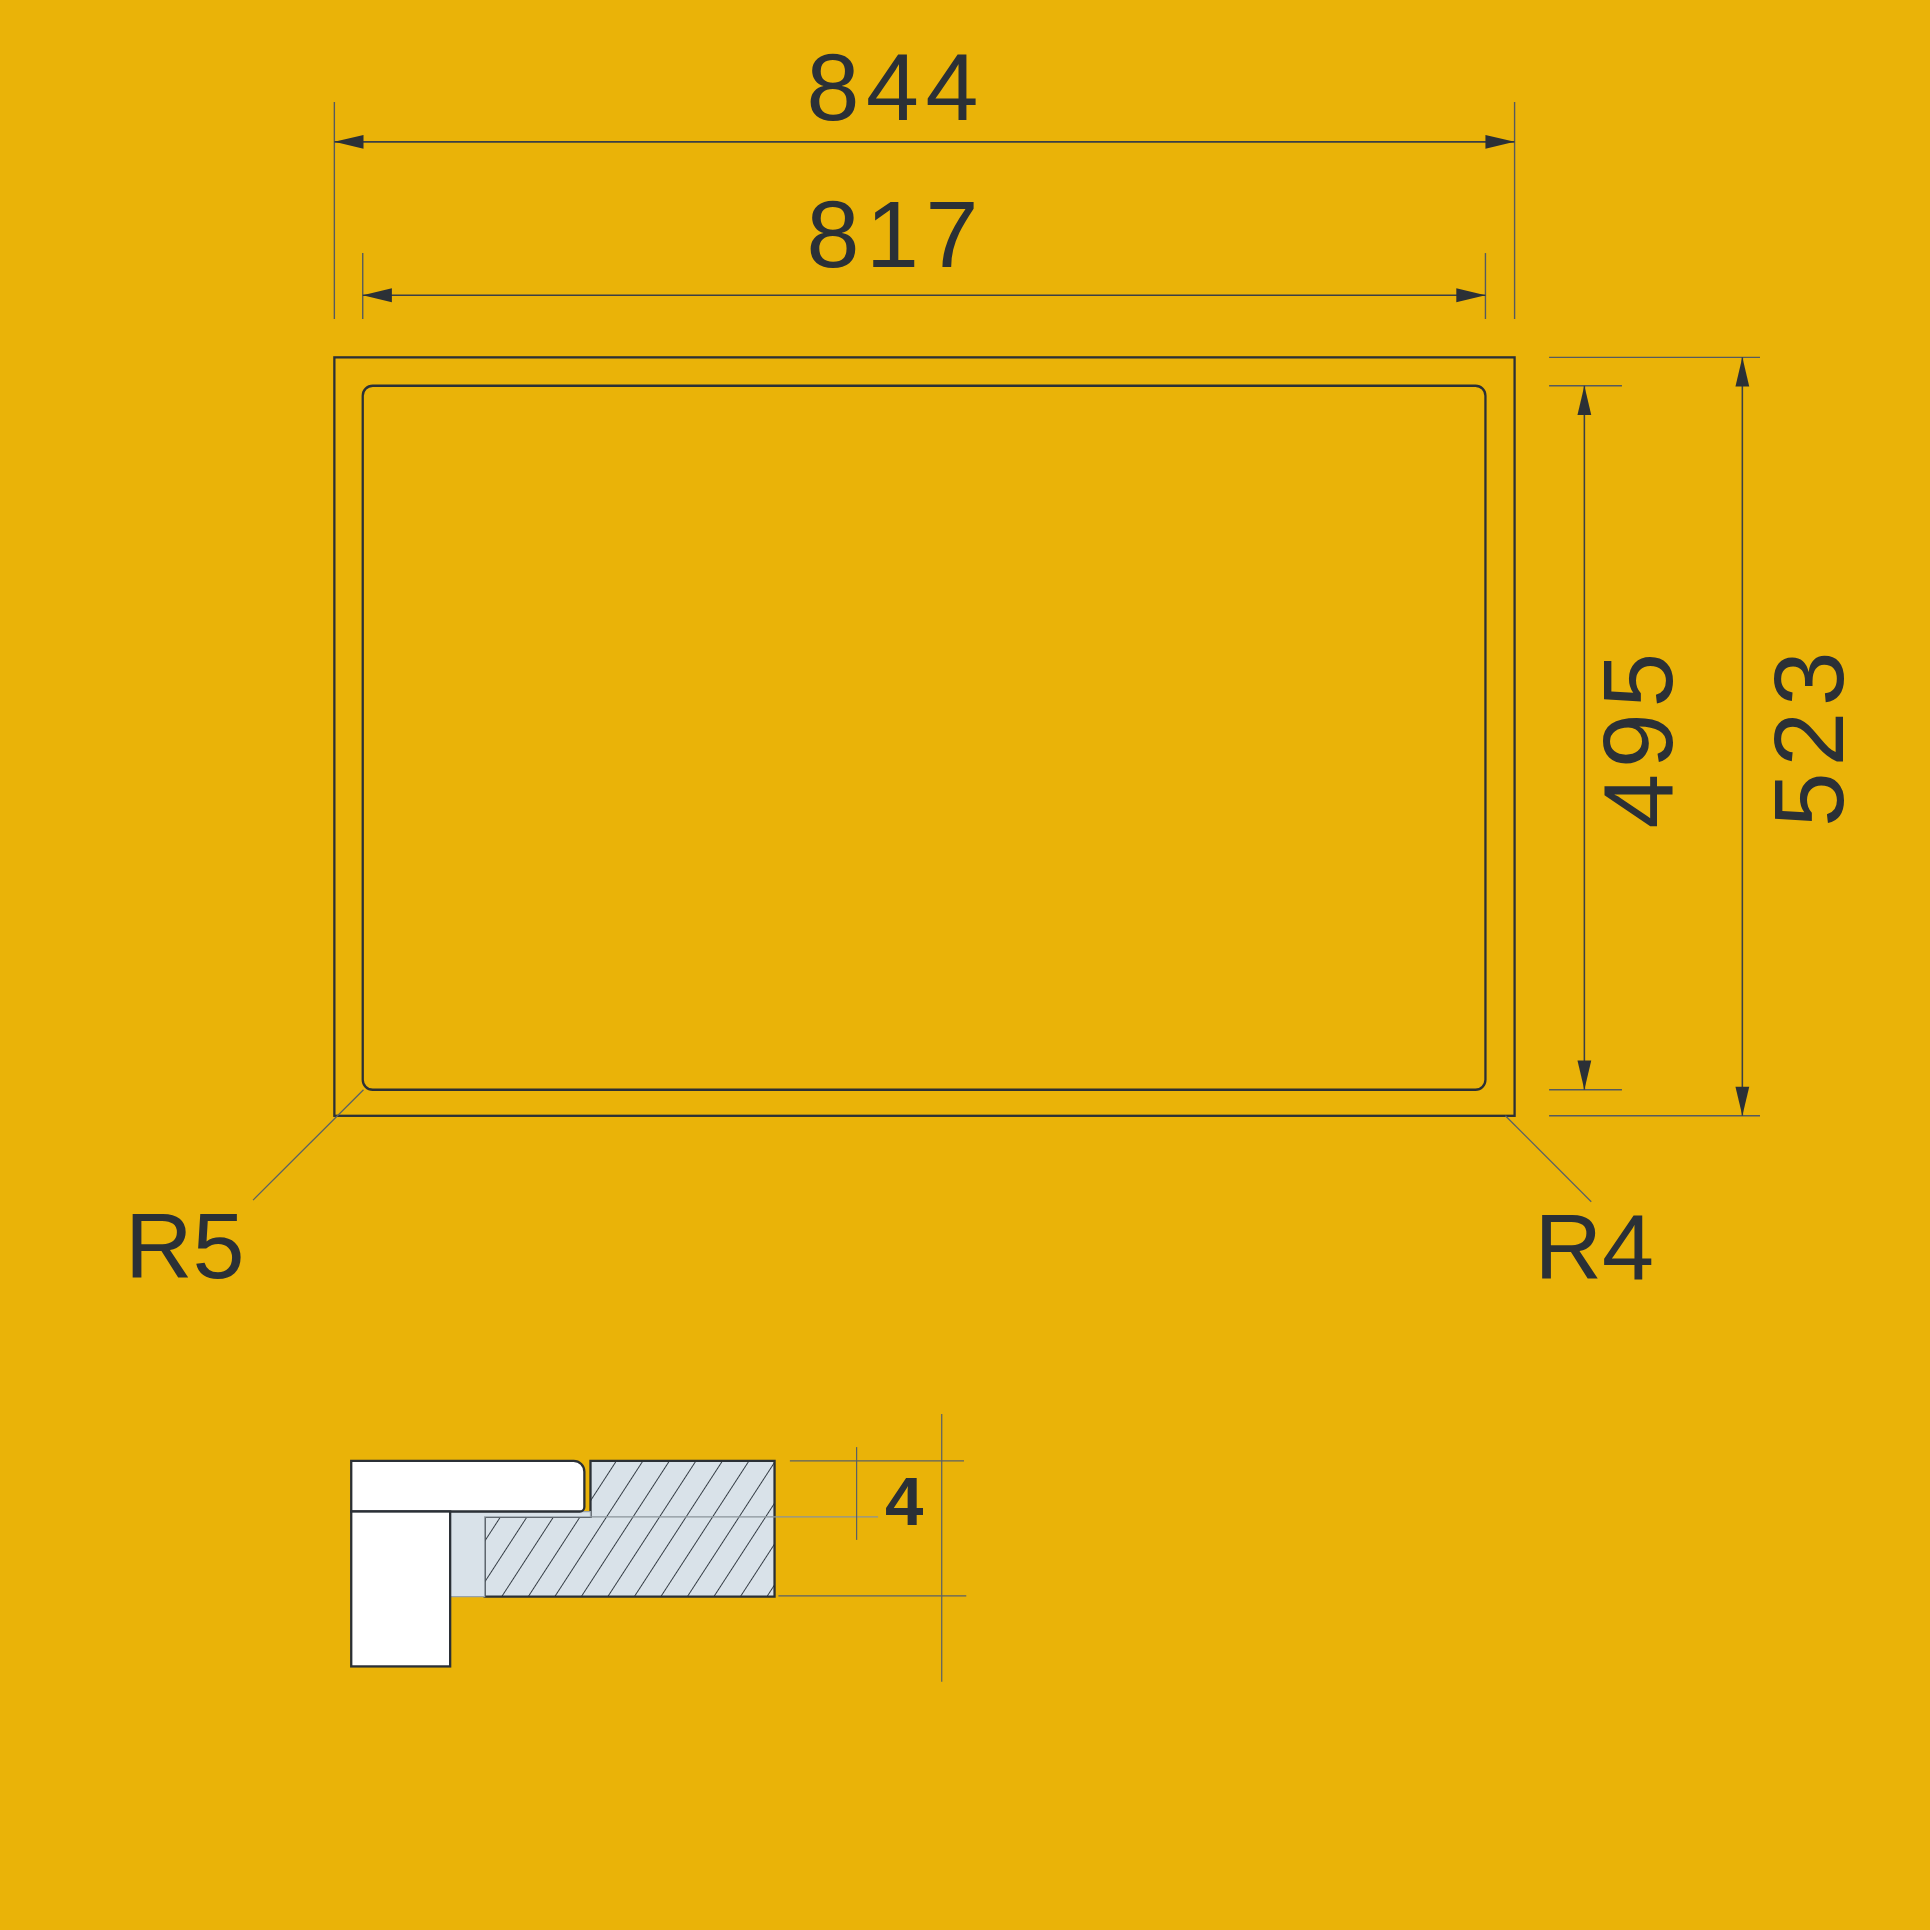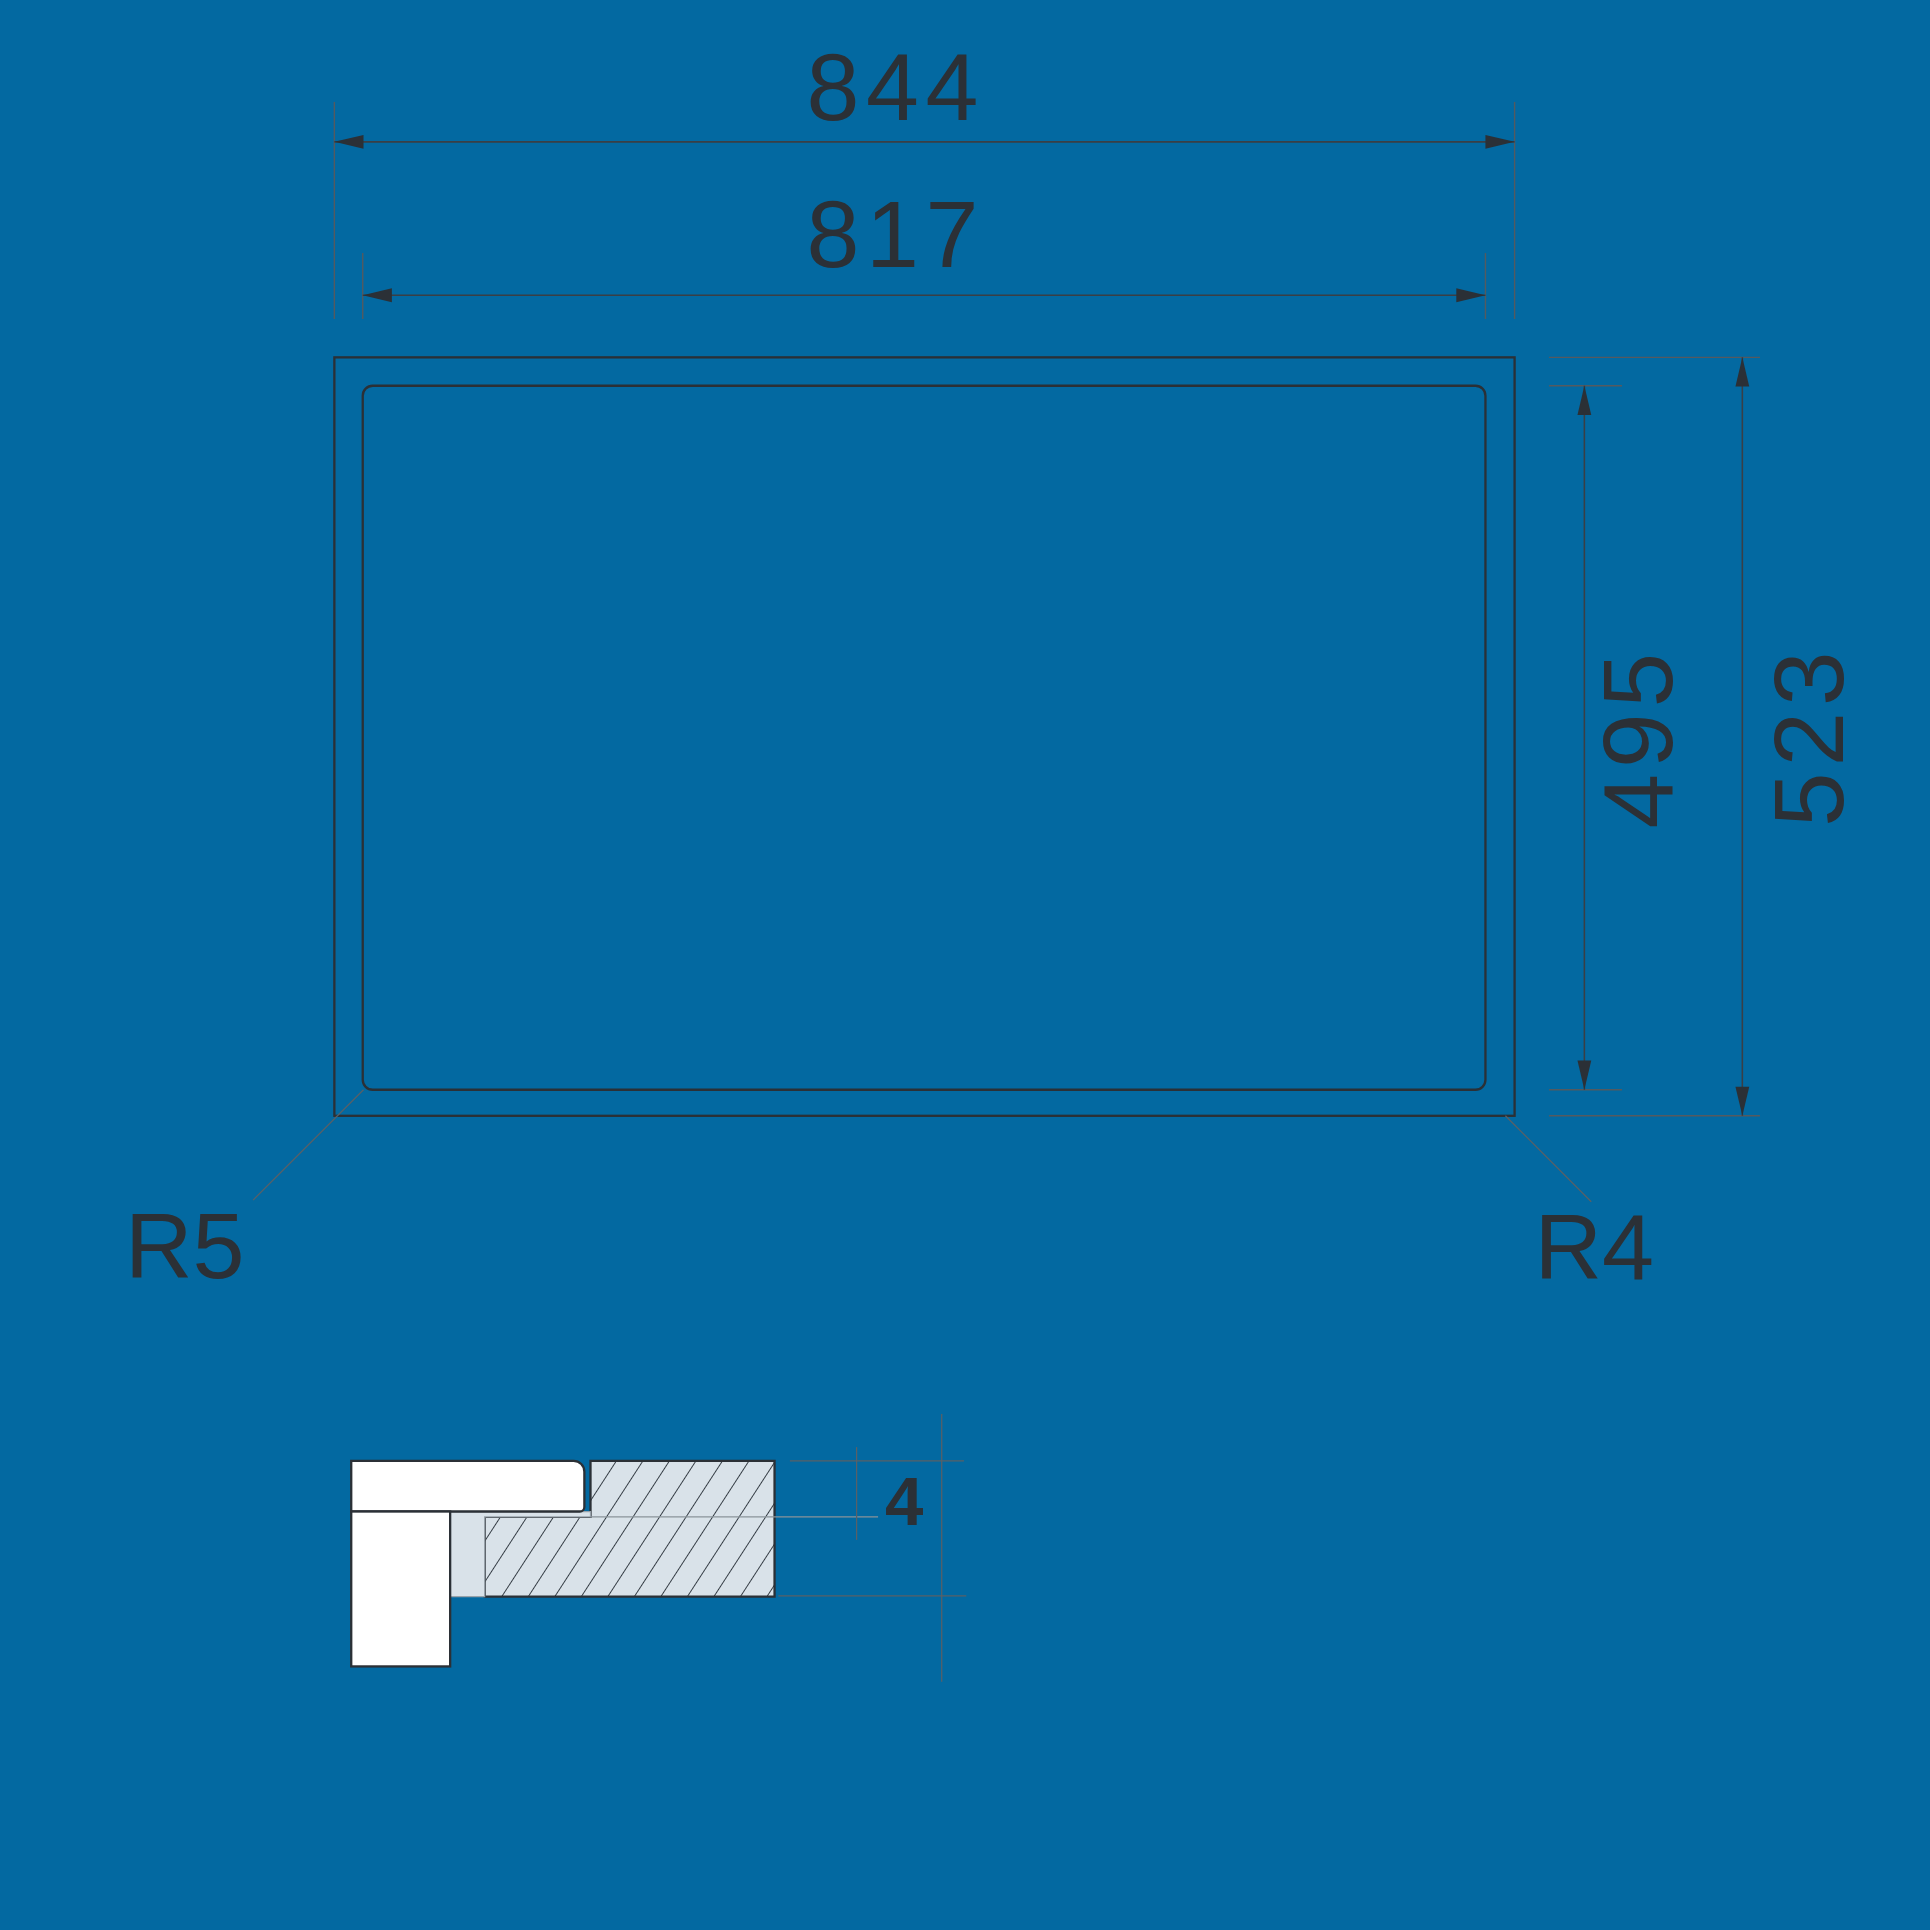--- a/index.html
+++ b/index.html
@@ -5,21 +5,21 @@
   html, body {
     margin: 0;
     padding: 0;
     background: #e7e9ed;
     font-family: "Liberation Sans", sans-serif;
   }
   .canvas {
     position: relative;
     width: 1931px;
     height: 1931px;
-    background: #0369a1;
+    background: #eab308;
     overflow: hidden;
   }
   svg { display: block; }
 
   .stroke-dark   { stroke: #2b3036; stroke-width: 3;   fill: none; }
   .stroke-dim    { stroke: #3a3f45; stroke-width: 2;   fill: none; }
   .stroke-ext    { stroke: #555a5f; stroke-width: 1.8; fill: none; }
   .stroke-thin   { stroke: #5a6066; stroke-width: 1.6; fill: none; }
   .stroke-faint  { stroke: #8a939a; stroke-width: 1.6; fill: none; }
   .arrow         { fill: #2b3036; stroke: none; }

